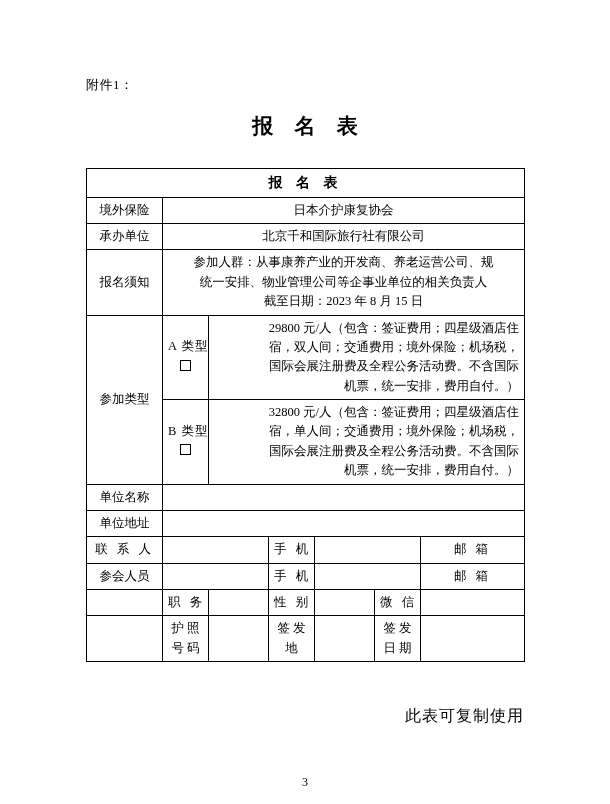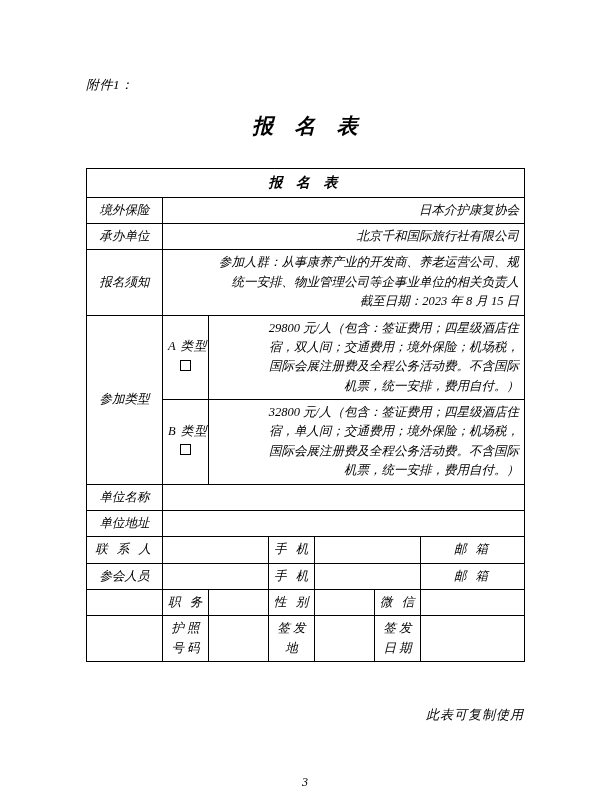--- a/index.html
+++ b/index.html
@@ -14,21 +14,20 @@
     color: #000000;
     position: relative;
     overflow: hidden;
   }
   .page {
     position: relative;
     width: 610px;
     height: 584px;
     box-sizing: border-box;
     padding: 0;
-    font-style: italic;
   }
   .attachment-label {
     position: absolute;
     left: 86px;
     top: 76px;
     font-size: 13px;
     letter-spacing: 0.5px;
   }
   .doc-title {
     position: absolute;
@@ -64,21 +63,21 @@
     padding: 4px 5px;
   }
   .lbl {
     text-align: center;
     white-space: nowrap;
   }
   .lbl-sp {
     letter-spacing: 3px;
   }
   .val {
-    text-align: right;
+    text-align: center;
   }
   .cell-top {
     vertical-align: top;
   }
   .notice-line {
     display: block;
   }
   .type-code {
     text-align: center;
     white-space: nowrap;
@@ -107,21 +106,21 @@
     text-indent: 0;
   }
   .empty {
     height: 24px;
     margin-top: 20px;
   }
   .footer-note {
     position: absolute;
     right: 86px;
     top: 706px;
-    font-size: 13px;
+    font-size: 16px;
     letter-spacing: 1px;
   }
   .page-number {
     position: absolute;
     left: 0;
     right: 0;
     top: 775px;
     text-align: center;
     font-size: 12px;
   }

